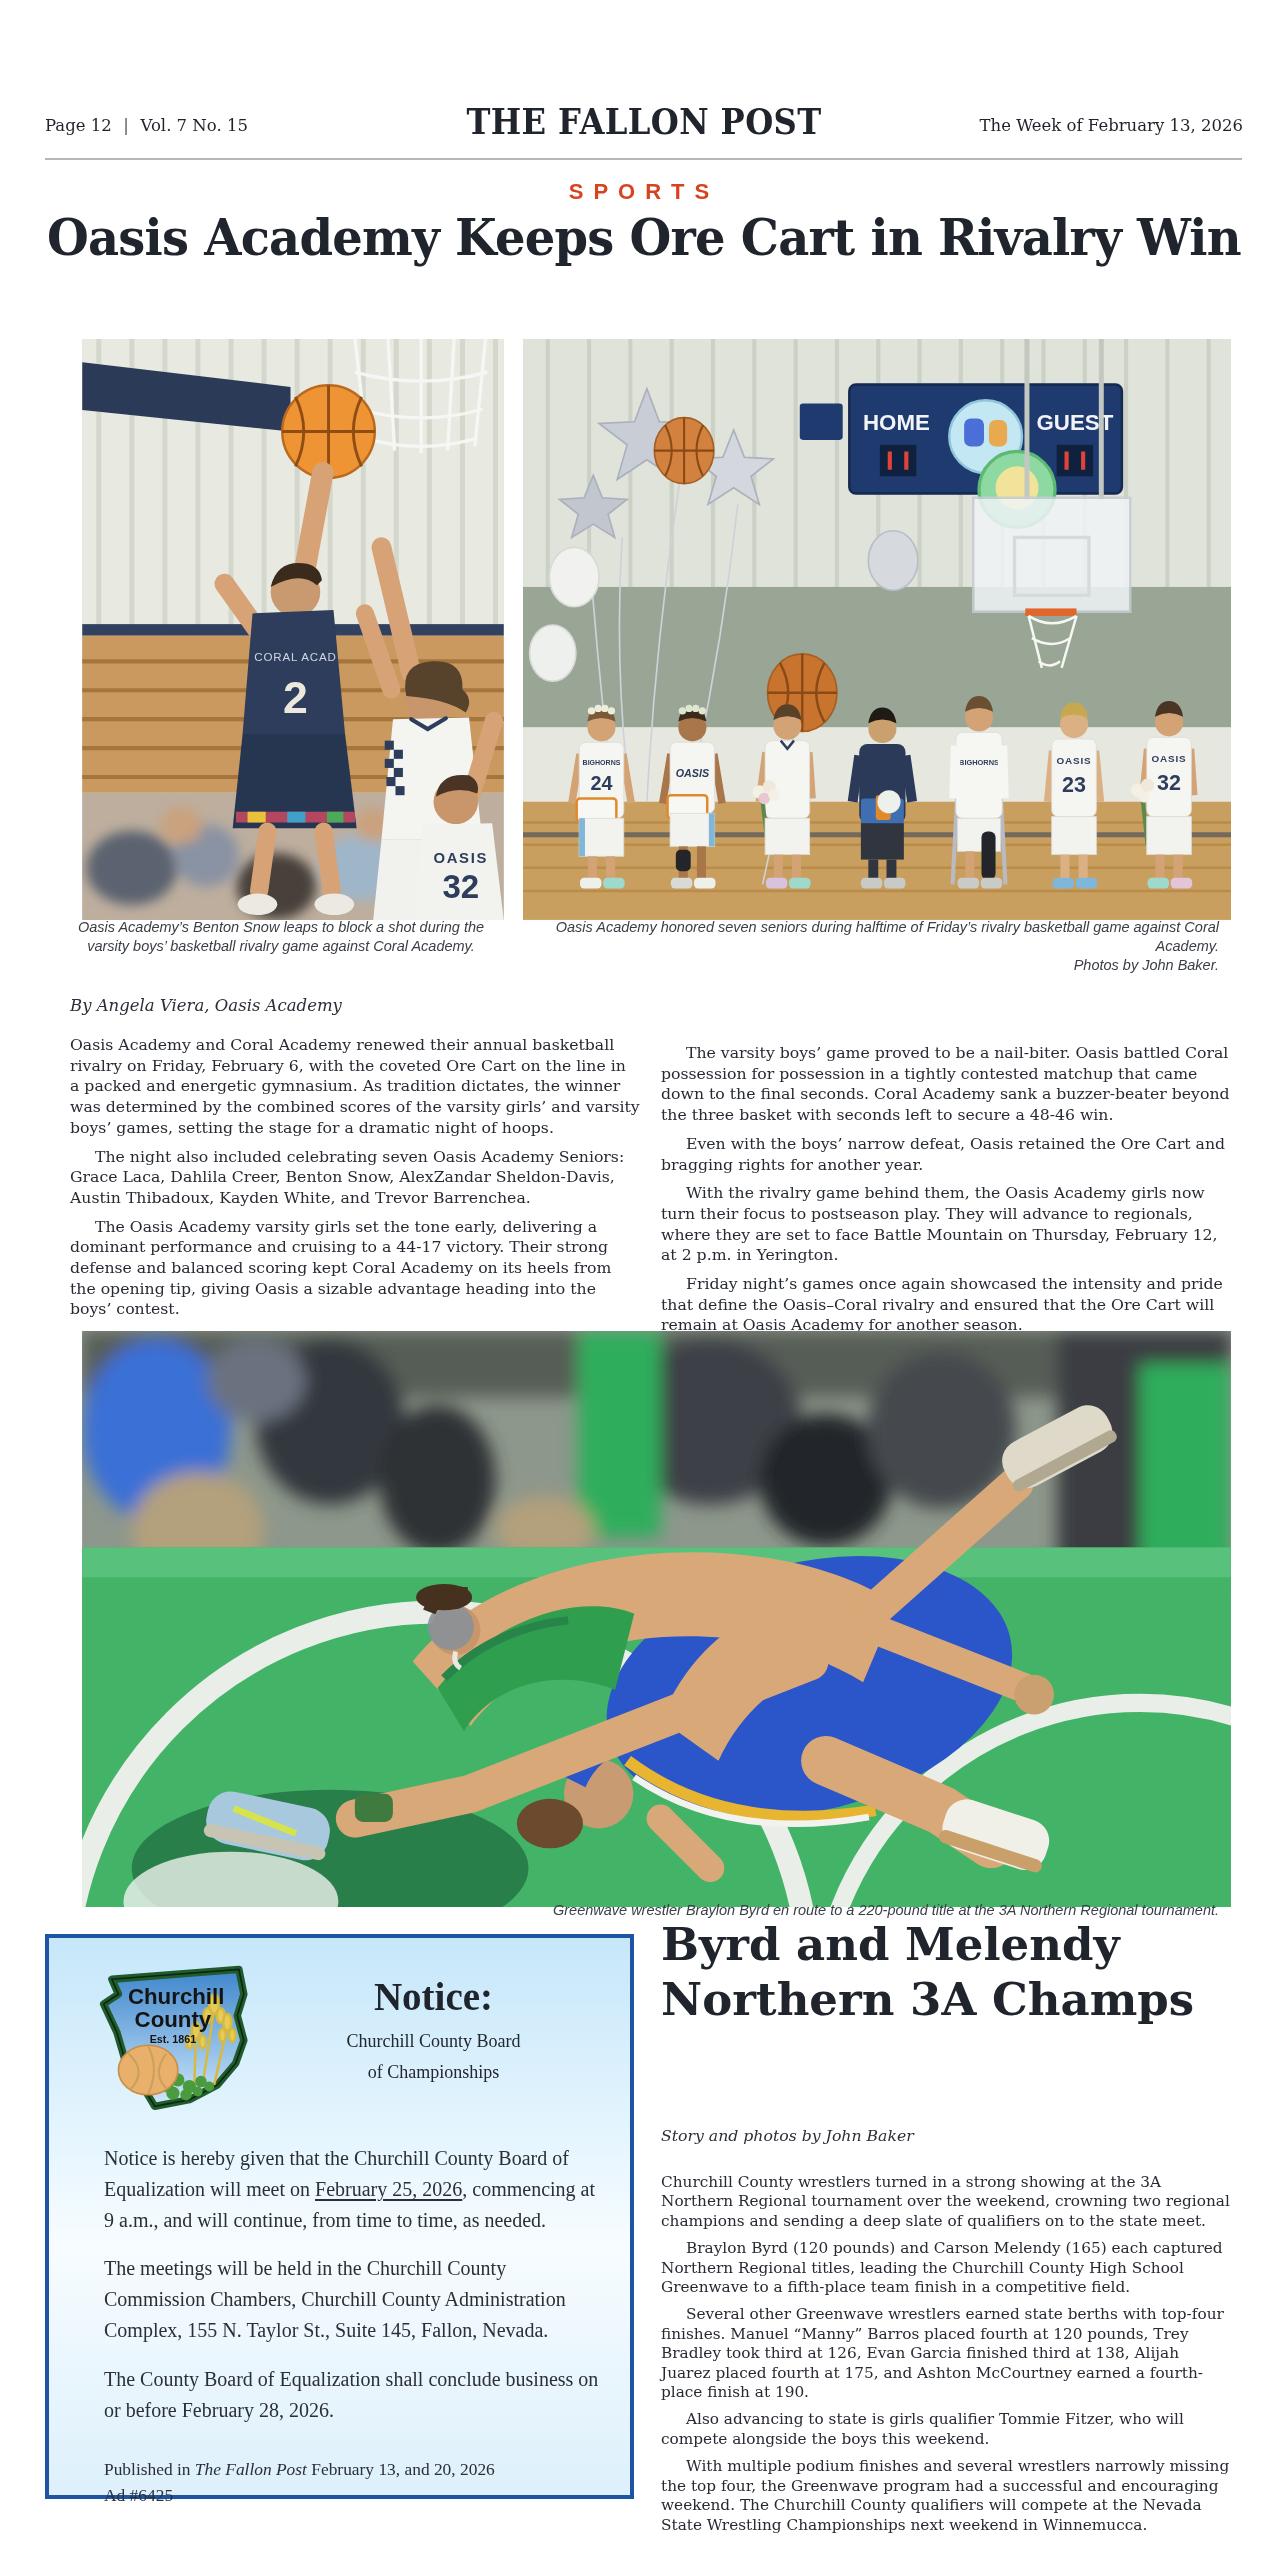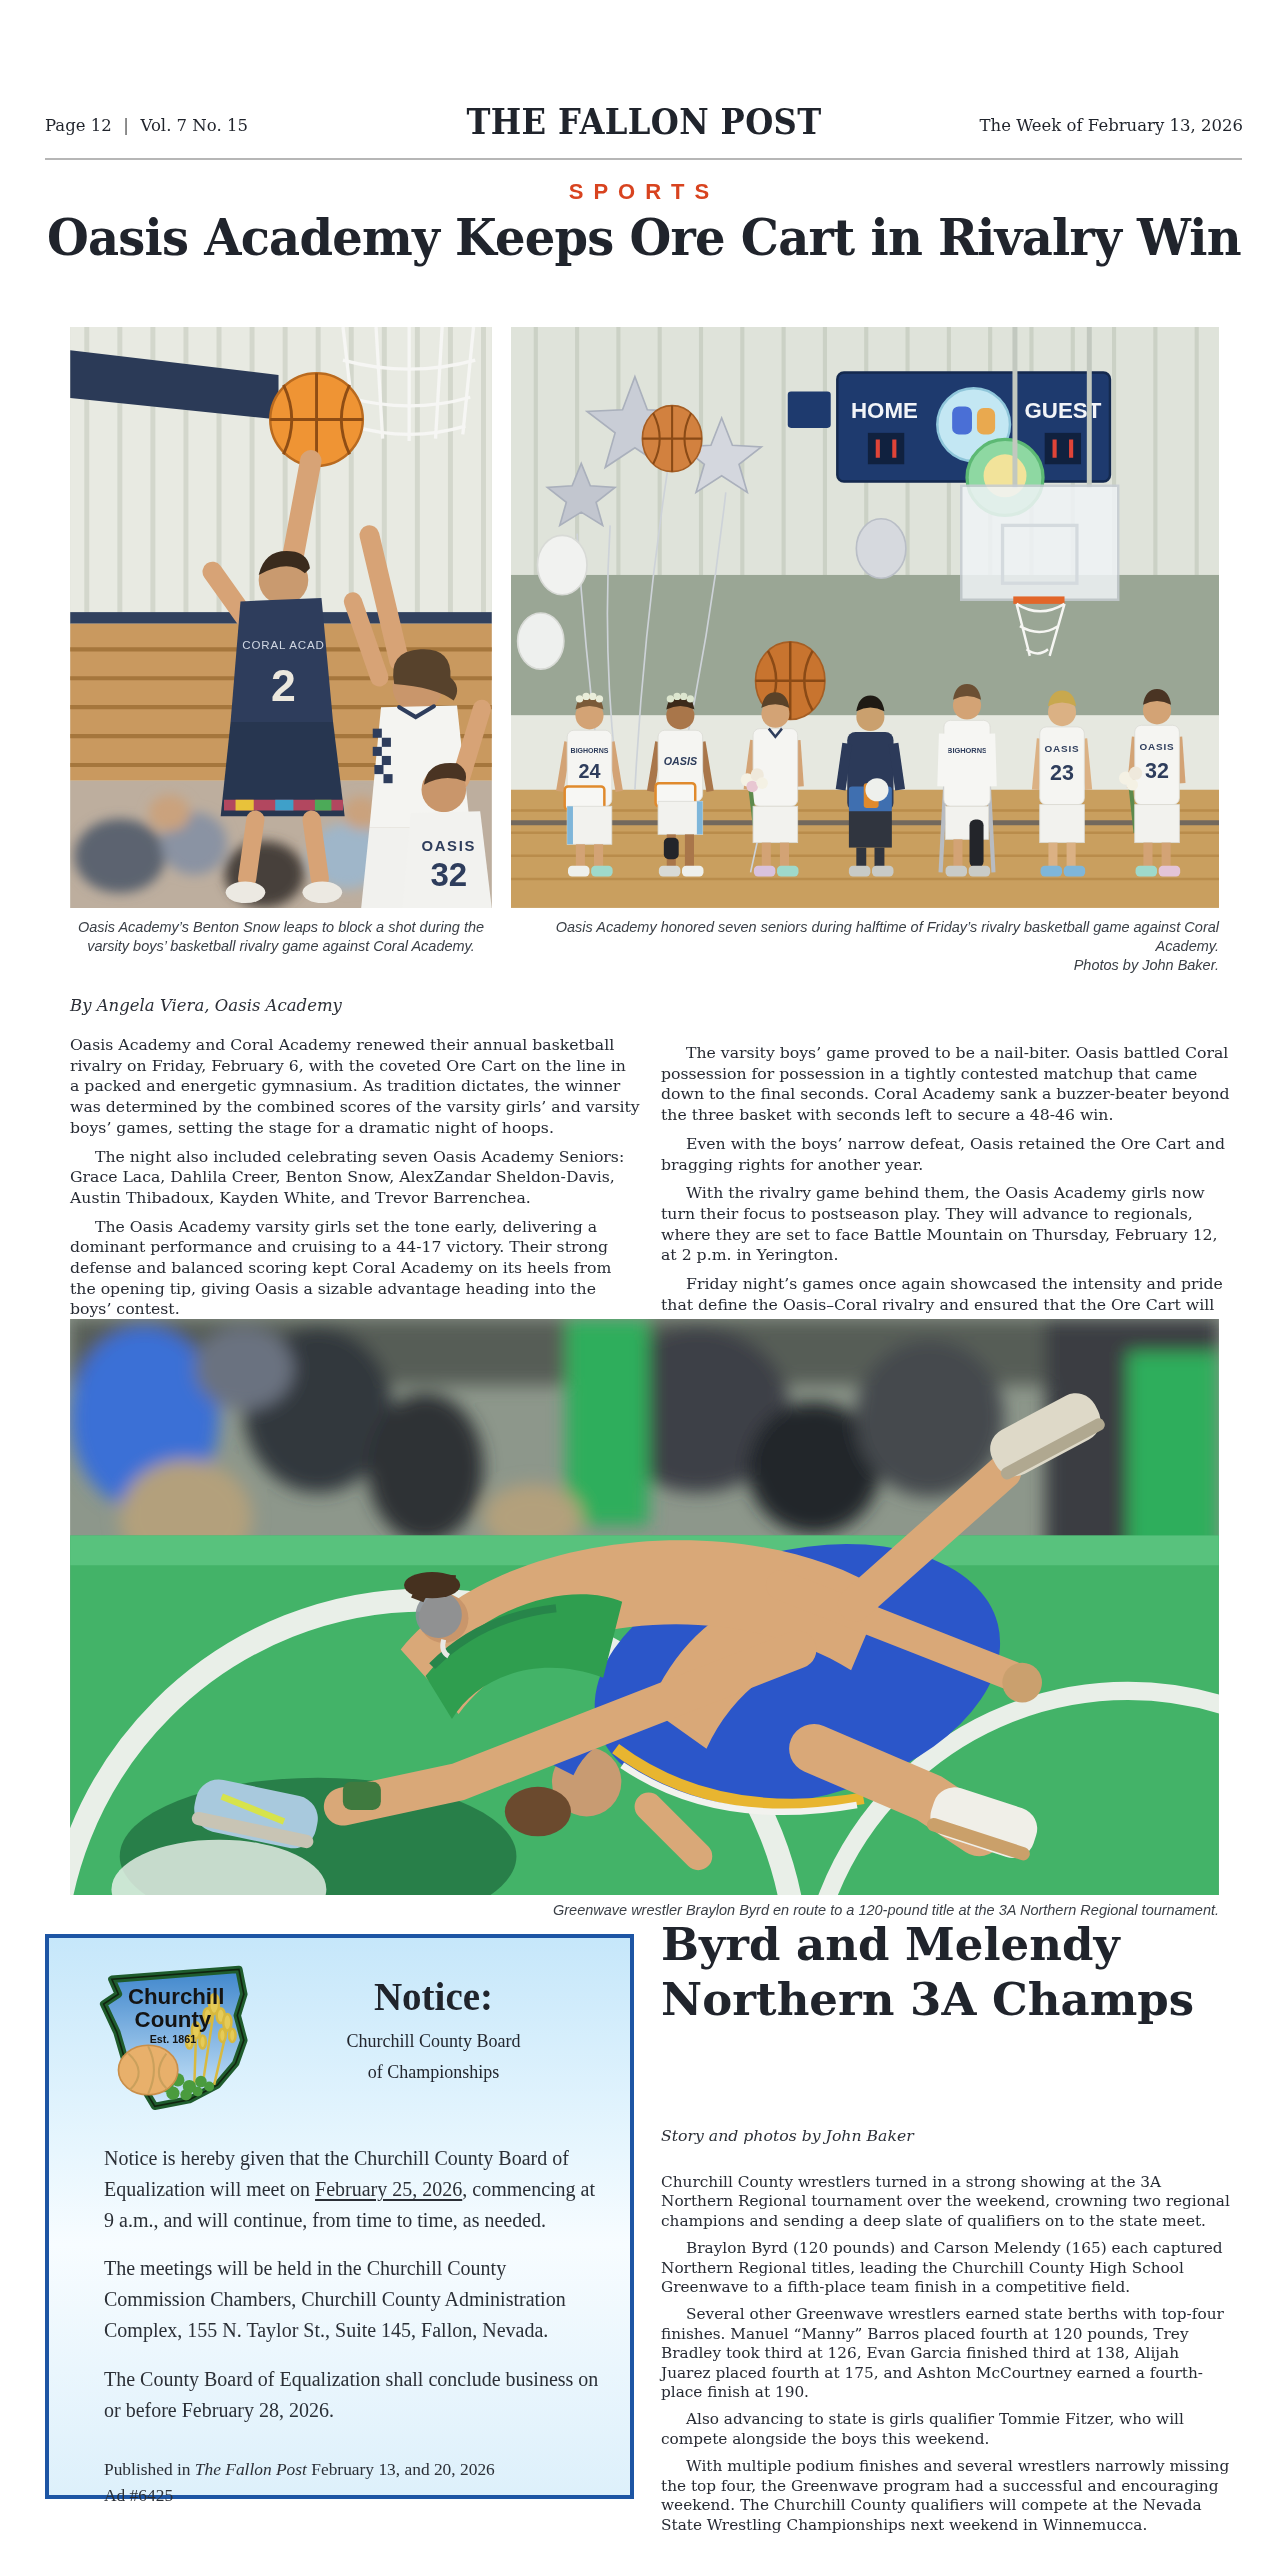--- a/index.html
+++ b/index.html
@@ -16,21 +16,21 @@
   .hdr-right{right:45px;top:116px;font-size:16.5px;color:#1f232b;}
   .hdr-rule{left:45px;top:158px;width:1197px;height:1.7px;background:#b6b6b6;}
 
   .sports{left:0;top:179px;width:1288px;text-align:center;
           font-family:"Liberation Sans",sans-serif;font-weight:bold;font-size:22px;
           letter-spacing:10px;color:#d8431f;}
   .headline1{left:0;top:213px;width:1288px;text-align:center;}
   .headline1 span{display:inline-block;font-size:50px;font-weight:bold;letter-spacing:-0.8px;
           transform:scaleX(.96);transform-origin:center;color:#20242c;line-height:1.0;}
 
-  figure{margin:0;}
+  figure{margin:12px;}
   .photo{display:block;background:#dfe3da;}
 
   .caption{font-family:"Liberation Sans",sans-serif;font-style:italic;font-size:14.5px;
            line-height:19px;color:#3a3f46;}
   .cap-left{left:70px;top:918px;width:422px;text-align:center;}
   .cap-right{left:511px;top:918px;width:708px;text-align:right;}
   .byline{left:70px;top:996px;font-style:italic;font-size:16.5px;color:#2a2e36;}
 
   .bodytext{font-size:15.7px;line-height:20.7px;color:#262a33;text-align:left;}
   .bodytext p{margin:0;}
@@ -434,21 +434,21 @@
           <path d="M180 590l80 14" stroke="#d7e34a" stroke-width="8"></path>
         </g>
         <circle cx="452" cy="362" r="30" fill="#c9966b"></circle>
         <circle cx="446" cy="358" r="28" fill="#8a9097" opacity=".9"></circle>
         <path d="M420 340q10-26 46-22" stroke="#46311f" stroke-width="16" fill="none"></path>
         <ellipse cx="438" cy="322" rx="34" ry="16" fill="#46311f"></ellipse>
         <path d="M452 388q-4 14 6 20" stroke="#e8e8e4" stroke-width="6" fill="none"></path>
       </g>
     </svg>
   </figure>
-  <figcaption class="abs caption wcap">Greenwave wrestler Braylon Byrd en route to a 120-pound title at the 3A Northern Regional tournament.</figcaption>
+  <figcaption class="abs caption wcap">Greenwave wrestler Braylon Byrd en route to a 220-pound title at the 3A Northern Regional tournament.</figcaption>
 
   <aside class="abs notice">
     <div class="notice-head">
       <svg width="165" height="157" viewBox="0 0 200 190">
         <defs>
           <linearGradient id="sky" x1="0" y1="0" x2="0" y2="1">
             <stop offset="0" stop-color="#3f86cc"></stop>
               <stop offset="1" stop-color="#cfe9fb"></stop>
           </linearGradient>
         </defs>

